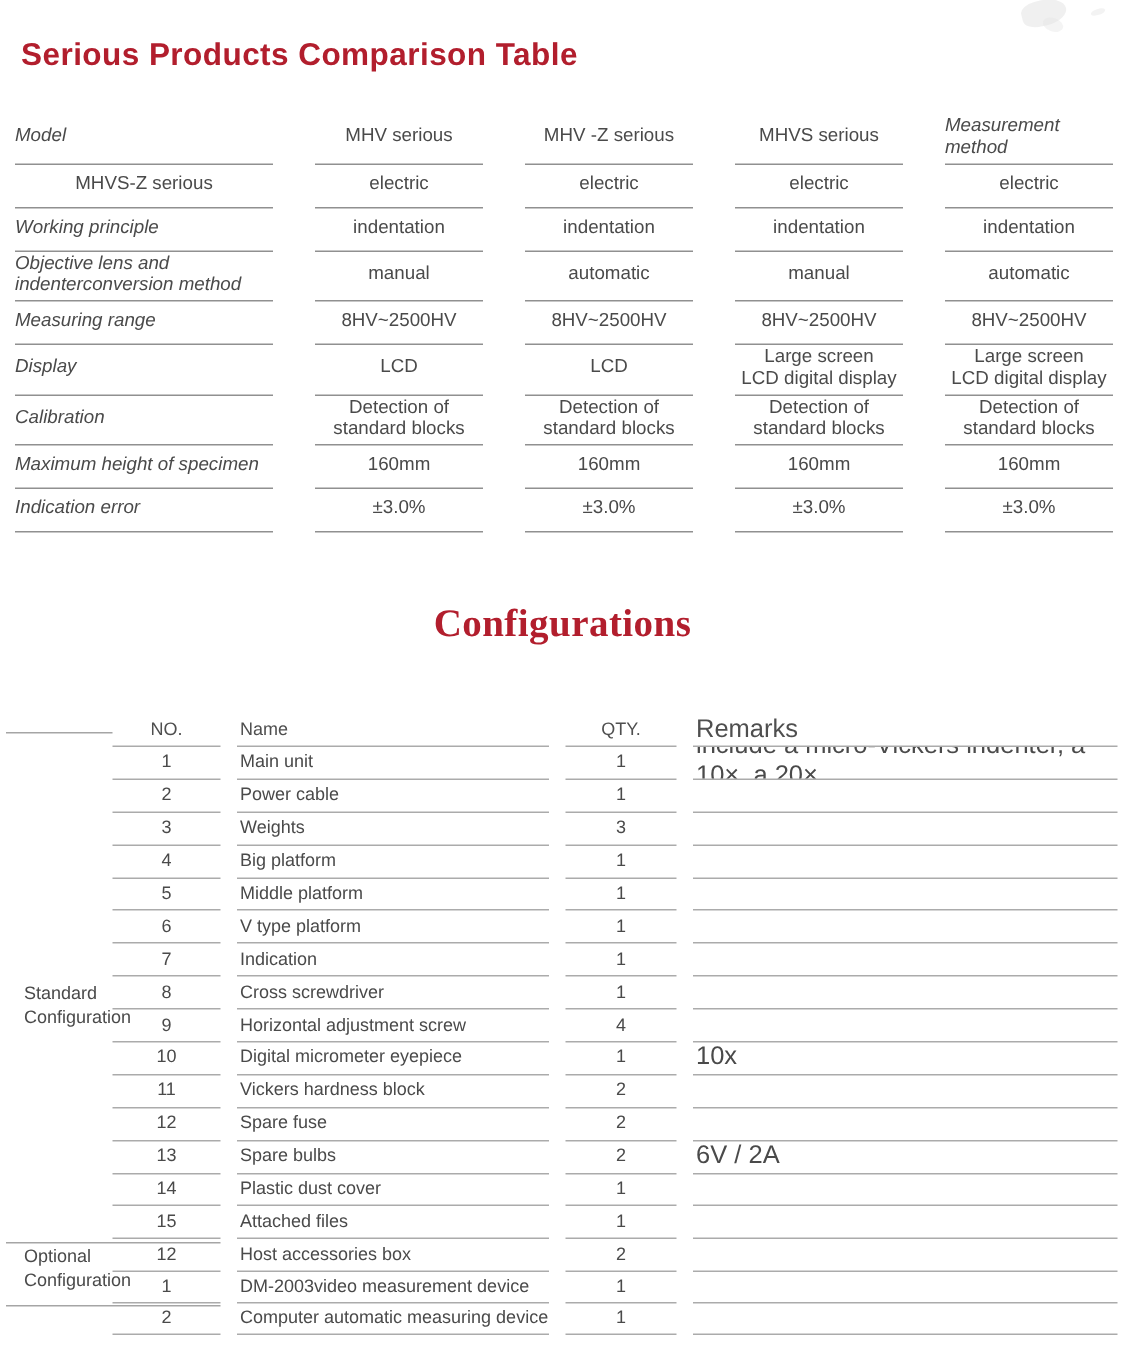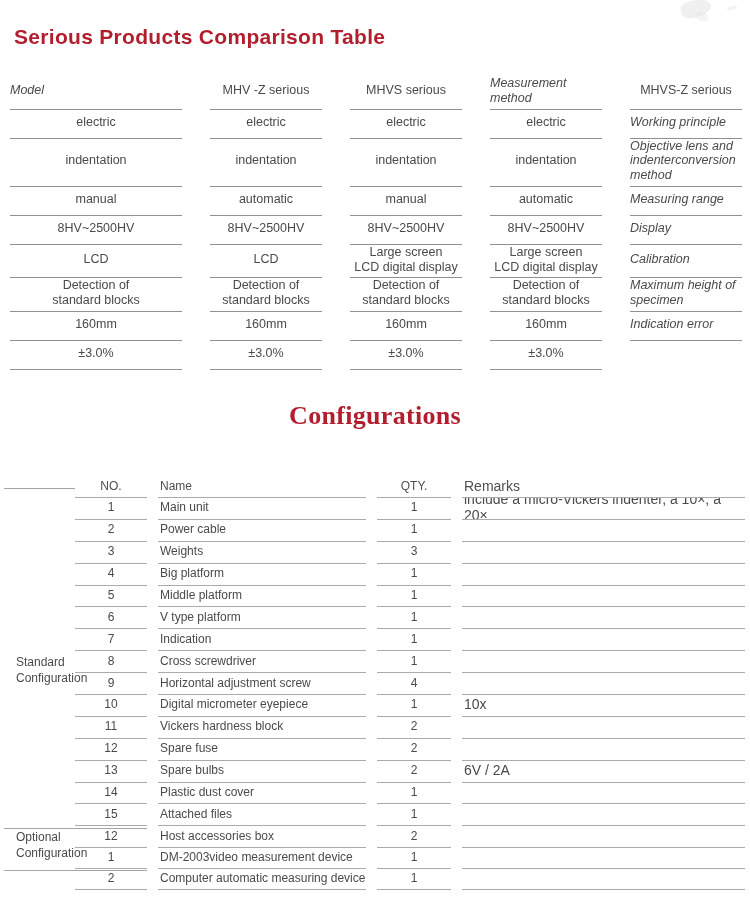--- a/index.html
+++ b/index.html
@@ -37,21 +37,21 @@
   .cfg-row{display:flex;column-gap:11px;height:21.9px;}
   .cfg-row.hdr{height:22px;color:#4f4f4f;margin-top:20px;}
   .cfg-row.opt{height:21px;}
   .cfg-no,.cfg-name,.cfg-qty,.cfg-remarks{
     border-bottom:1px solid #ababab;box-sizing:border-box;
     display:flex;align-items:center;padding-bottom:2px;overflow:hidden;
   }
   .cfg-no{width:72px;justify-content:center;}
   .cfg-name{width:208px;padding-left:2px;}
   .cfg-qty{width:74px;justify-content:center;}
-  .cfg-remarks{width:283px;font-size:14px;padding-left:2px;}
+  .cfg-remarks{width:283px;font-size:17px;padding-left:2px;}
   
   .grp-label{
     position:absolute;left:16px;width:100px;font-size:12px;line-height:16px;color:#4a4a4a;
   }
   .grp-label.std{top:654px;}
   .grp-label.opt{top:829px;}
   .grp-line{position:absolute;height:0;border-top:1px solid #a5a5a5;}
   .grp-line.top{left:4px;top:488px;width:71px;}
   .grp-line.sep{left:4px;top:828px;width:143px;}
   .grp-line.bot{left:4px;top:870px;width:143px;}
@@ -65,20 +65,21 @@
 <body>
 
 <div class="wm wm1"></div>
 <div class="wm wm2"></div>
 <div class="wm wm3"></div>
 
 <div class="doc-title">Serious Products Comparison Table</div>
 
 <div class="cmp-table">
   <div class="cmp-cell lbl">Model</div>
+  <div class="cmp-cell val">MHV serious</div>
   <div class="cmp-cell val">MHV -Z serious</div>
   <div class="cmp-cell val">MHVS serious</div>
   <div class="cmp-cell lbl">Measurement method</div>
 
   <div class="cmp-cell val">MHVS-Z serious</div>
   <div class="cmp-cell val">electric</div>
   <div class="cmp-cell val">electric</div>
   <div class="cmp-cell val">electric</div>
   <div class="cmp-cell val">electric</div>
 

